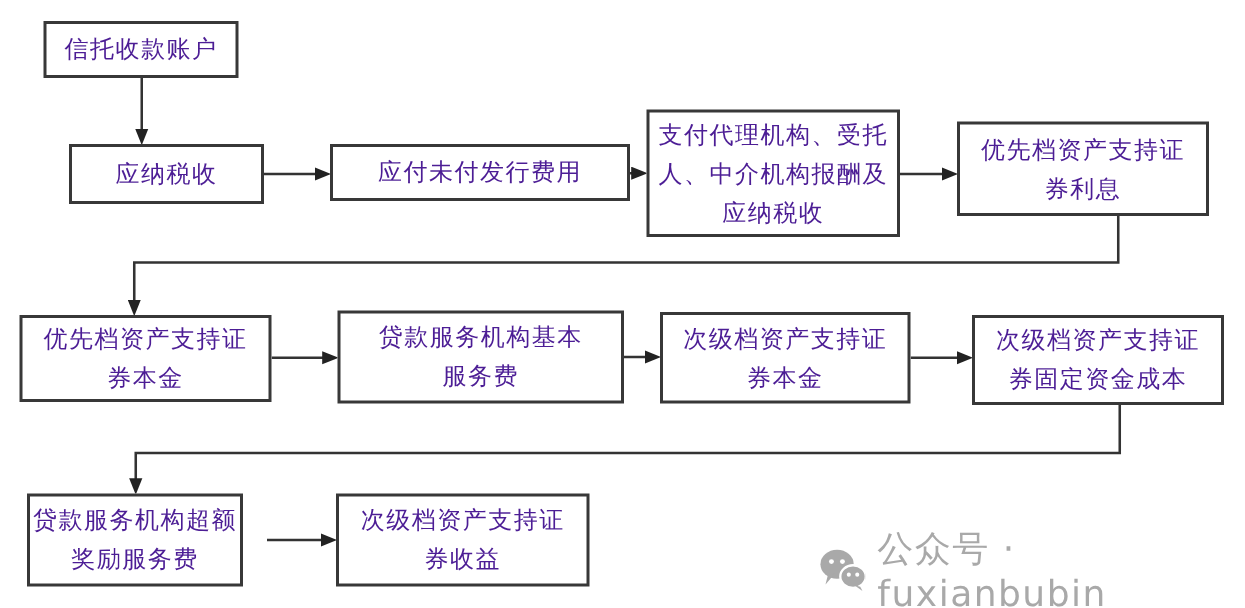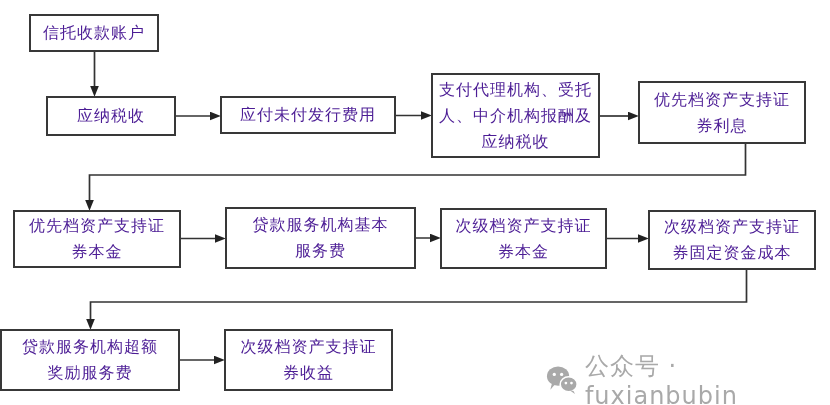--- a/index.html
+++ b/index.html
@@ -28,28 +28,28 @@
     text-align: center;
     color: #4c1d95;
     font-size: 16px;
     line-height: 26px;
     letter-spacing: 1px;
     white-space: pre-line;
   }
   
   .n0  { left: 29px;  top: 14px;  width: 130px; height: 38px; }
   .n1  { left: 26px;  top: 96px;  width: 130px; height: 40px; margin-left: 20px; }
-  .n2  { left: 220px; top: 96px;  width: 176px; height: 38px; }
+  .n2  { left: 220px; top: 96px;  width: 200px; height: 38px; }
   .n3  { left: 431px; top: 73px;  width: 169px; height: 85px; }
   .n4  { left: 638px; top: 81px;  width: 168px; height: 63px; }
   .n5  { left: 13px;  top: 210px; width: 168px; height: 58px; }
   .n6  { left: 225px; top: 207px; width: 191px; height: 62px; }
   .n7  { left: 440px; top: 208px; width: 167px; height: 61px; }
   .n8  { left: 648px; top: 210px; width: 168px; height: 60px; }
-  .n9  { left: 0;  top: 329px; width: 180px; height: 62px; }
+  .n9  { left: 18px;  top: 329px; width: 144px; height: 62px; }
   .n10 { left: 224px; top: 329px; width: 169px; height: 62px; }
   .watermark {
     position: absolute;
     left: 546px; top: 350px;
     display: flex;
     align-items: center;
     gap: 8px;
     color: #a9a9a9;
     font-size: 24px;
     letter-spacing: 1px;

